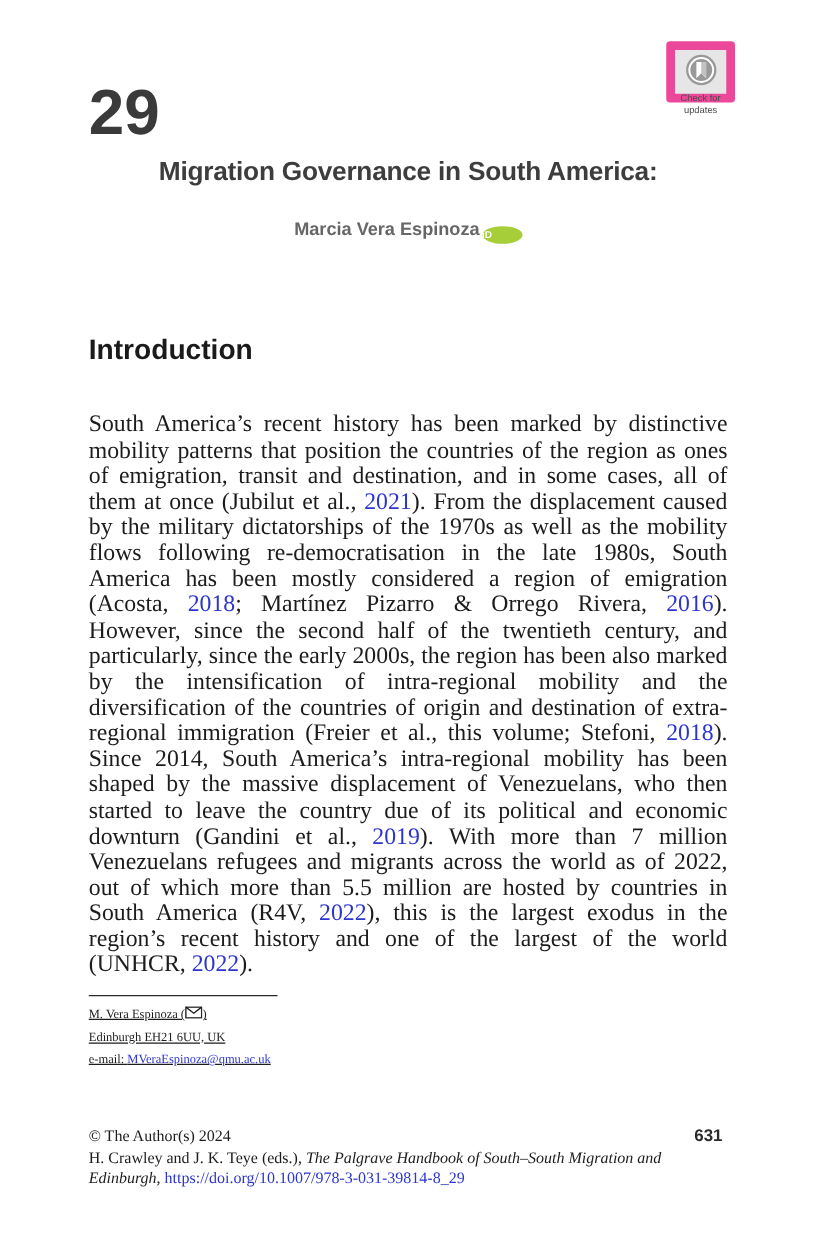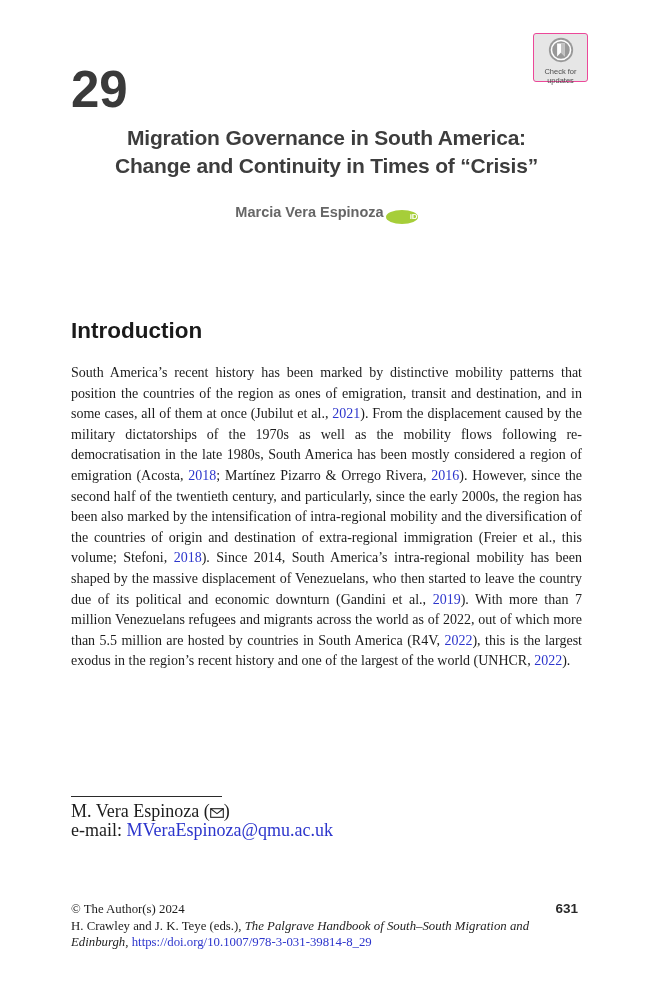--- a/index.html
+++ b/index.html
@@ -4,21 +4,21 @@
 <style>
   * { margin:0; padding:0; box-sizing:border-box; }
   html,body { background:#ffffff; }
   body { width:660px; height:1000px; font-family:"Liberation Serif", serif; position:relative; }
   .page { position:relative; width:660px; height:1000px; background:#fff; overflow:hidden; }
   .content { padding:0 78px 0 71px; }
 
   
   .crossmark-badge {
     position:absolute; left:533px; top:33px; width:55px; height:49px;
-    background:#e6e6e6; border:1px solid #ec4899; border-radius:3px;
+    background:#e6e6e6; border:7px solid #ec4899; border-radius:3px;
     display:flex; flex-direction:column; align-items:center; padding-top:3px;
     cursor:pointer;
   }
   .crossmark-badge .badge-text {
     font-family:"Liberation Sans", sans-serif; font-size:7.5px; line-height:8.5px;
     color:#4c4c4c; text-align:center; margin-top:1px;
   }
 
   
   .chapter-number {
@@ -38,42 +38,42 @@
   
   .author-line {
     margin-top:24px; text-align:center;
     font-family:"Liberation Sans", sans-serif; font-weight:bold;
     font-size:14.5px; color:#666666;
   }
   .orcid-icon {
     display:inline-block; width:32px; height:14px; border-radius:50%;
     background:var(--orcid-green,#a6ce39); color:#fff;
     font-family:"Liberation Sans", sans-serif; font-weight:bold;
-    font-size:8px; line-height:14px; text-align:right;
+    font-size:8px; line-height:14px; text-align:left;
     vertical-align:-2px; margin-left:2px; cursor:pointer;
   }
 
   
   .intro-heading {
-    margin-top:93px;
+    margin-top:71px;
     font-family:"Liberation Sans", sans-serif; font-weight:bold;
     font-size:22.5px; line-height:28px; color:#1a1a1a;
   }
 
   
   .body-paragraph {
-    margin-top:18px; text-align:justify;
-    font-size:14px; line-height:20.6px; color:#1c1c1c;
+    margin-top:36px; text-align:justify;
+    font-size:19px; line-height:20.6px; color:#1c1c1c;
   }
   .cite-link { color:var(--link-blue,#2c35cc); cursor:pointer; }
 
   
   .footnote {
     position:absolute; left:71px; top:796px; width:511px;
-    font-size:18px; line-height:17.6px; color:#1c1c1c;
+    font-size:10px; line-height:17.6px; color:#1c1c1c;text-decoration:underline;
   }
   .footnote-rule { width:151px; border:0; border-top:1.5px solid #2a2a2a; margin-bottom:6px; }
   .envelope-icon { display:inline-block; vertical-align:-1px; }
   .email-link { color:var(--link-blue,#2c35cc); cursor:pointer; }
 
   
   .footer {
     position:absolute; left:71px; top:901px; width:519px;
     font-size:12.8px; line-height:16.5px; color:#1c1c1c;
   }
@@ -104,40 +104,40 @@
       <span>updates</span>
     </span>
   </div>
 
   <div class="content">
 
     <div class="chapter-number">29</div>
 
     <h1 class="chapter-title">
       <span>Migration Governance in South America:</span><br>
-      <span>Change and Continuity in Times of “Crisis”</span>
     </h1>
 
     <div class="author-line">
       <span>Marcia Vera Espinoza</span><span class="orcid-icon">iD</span>
     </div>
 
     <h2 class="intro-heading">Introduction</h2>
 
     <p class="body-paragraph"><span>South America’s recent history has been marked by distinctive mobility patterns that position the countries of the region as ones of emigration, transit and destination, and in some cases, all of them at once (Jubilut et al., </span><span class="cite-link">2021</span><span>). From the displacement caused by the military dictatorships of the 1970s as well as the mobility flows following re-democratisation in the late 1980s, South America has been mostly considered a region of emigration (Acosta, </span><span class="cite-link">2018</span><span>; Martínez Pizarro &amp; Orrego Rivera, </span><span class="cite-link">2016</span><span>). However, since the second half of the twentieth century, and particularly, since the early 2000s, the region has been also marked by the intensification of intra-regional mobility and the diversification of the countries of origin and destination of extra-regional immigration (Freier et al., this volume; Stefoni, </span><span class="cite-link">2018</span><span>). Since 2014, South America’s intra-regional mobility has been shaped by the massive displacement of Venezuelans, who then started to leave the country due of its political and economic downturn (Gandini et al., </span><span class="cite-link">2019</span><span>). With more than 7 million Venezuelans refugees and migrants across the world as of 2022, out of which more than 5.5 million are hosted by countries in South America (R4V, </span><span class="cite-link">2022</span><span>), this is the largest exodus in the region’s recent history and one of the largest of the world (UNHCR, </span><span class="cite-link">2022</span><span>).</span></p>
   </div>
 
   <div class="footnote">
     <hr class="footnote-rule">
     <div>
       <span>M. Vera Espinoza (</span><span class="envelope-icon"><svg width="14" height="10" viewBox="0 0 14 10">
             <rect x="0.7" y="0.7" width="12.6" height="8.6" fill="none" stroke="#222" stroke-width="1.1"></rect>
             <path d="M0.7 0.7 L7 5.6 L13.3 0.7" fill="none" stroke="#222" stroke-width="1.1"></path>
           </svg></span><span>)</span>
     </div>
+    <div>Edinburgh EH21 6UU, UK</div>
     <div>
       <span>e-mail: </span><span class="email-link">MVeraEspinoza@qmu.ac.uk</span>
     </div>
   </div>
 
   <div class="footer">
     <span class="page-number">631</span>
     <div>© The Author(s) 2024</div>
     <div>
       <span>H. Crawley and J. K. Teye (eds.), </span><span class="book-title">The Palgrave Handbook of South–South Migration and</span>

